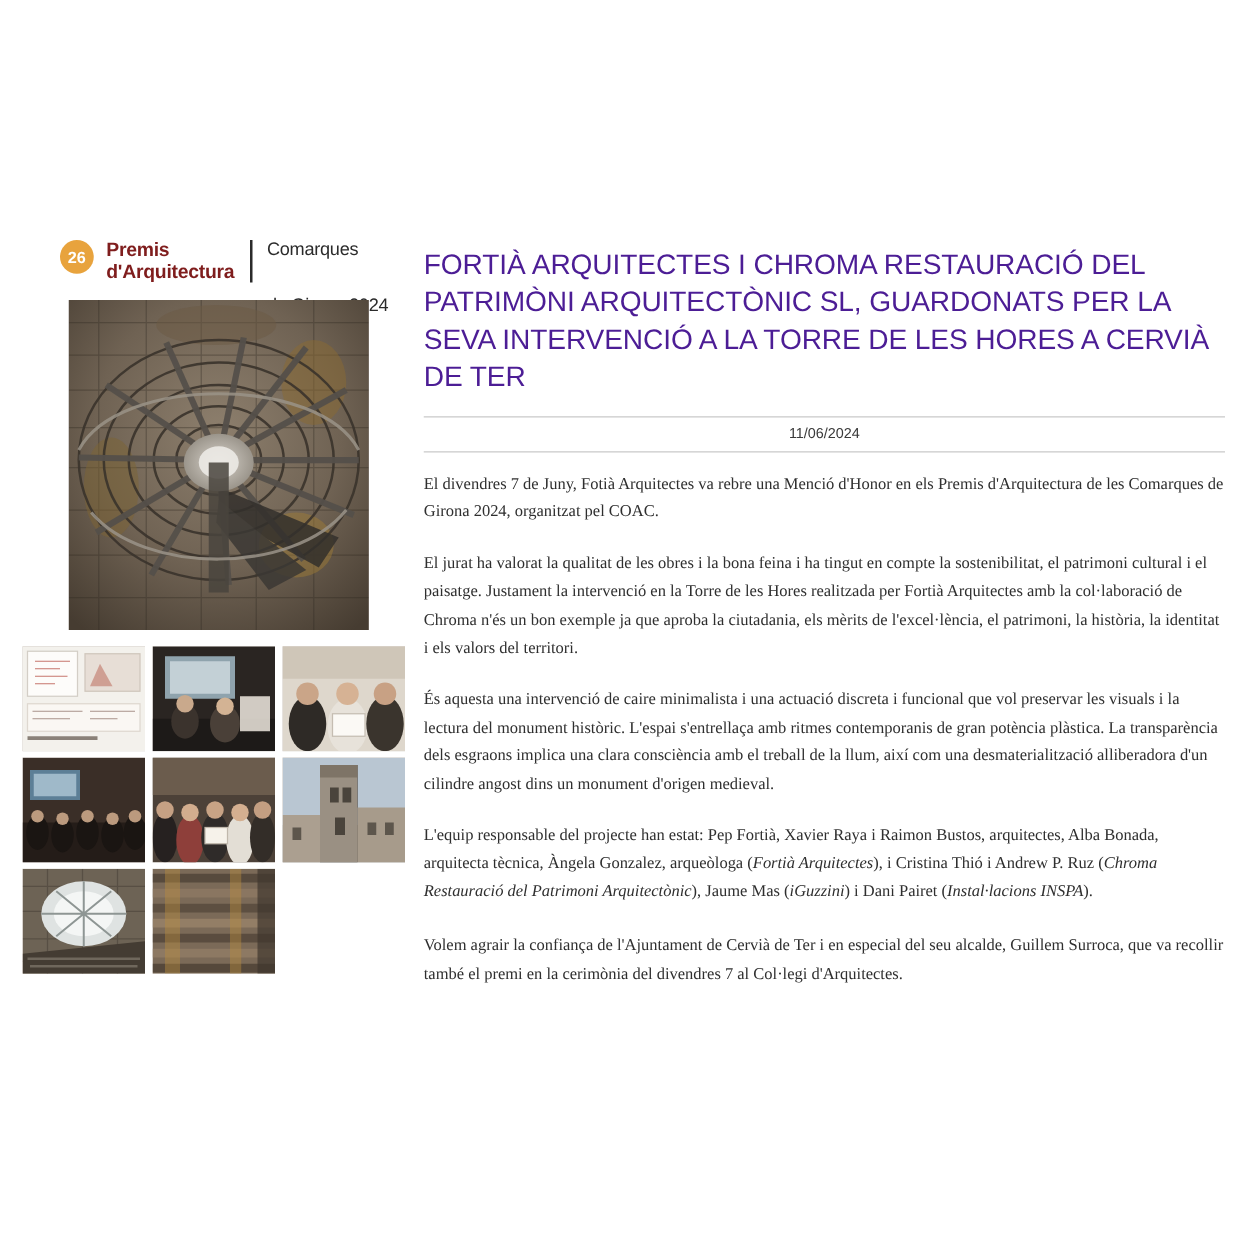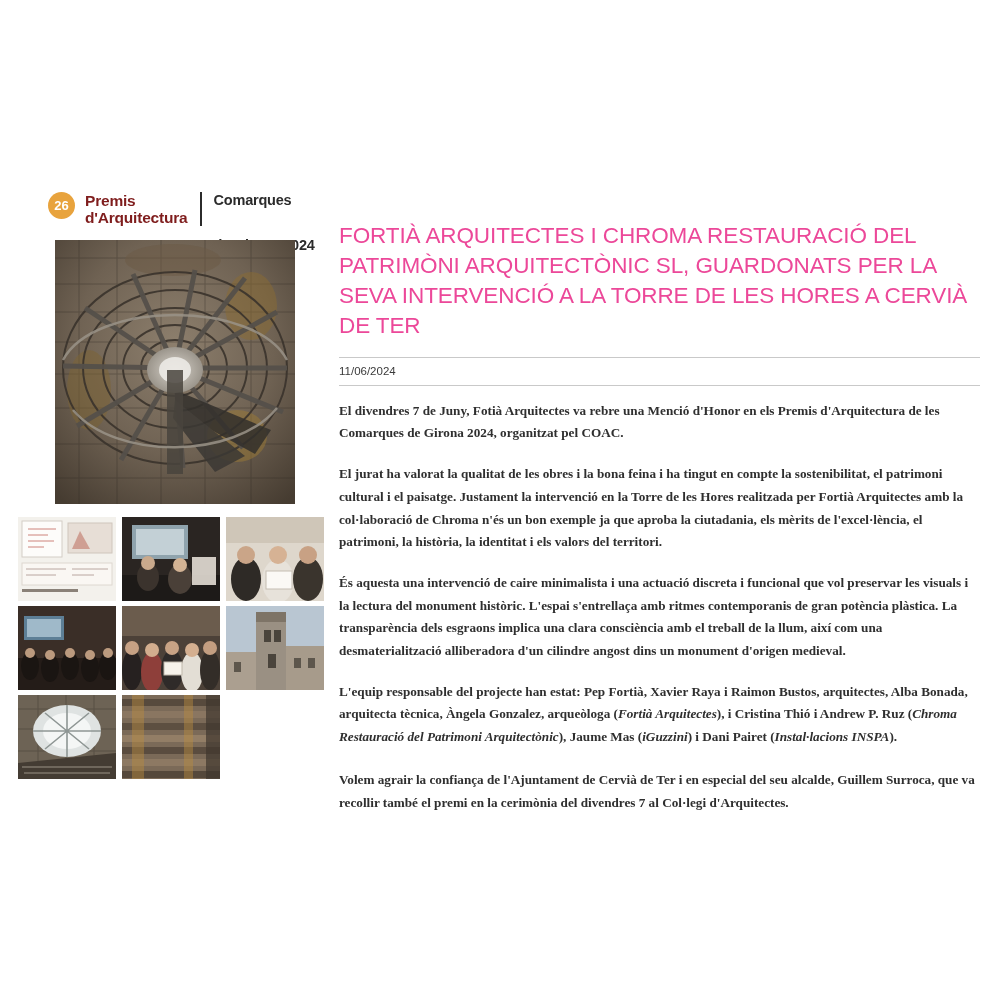--- a/index.html
+++ b/index.html
@@ -58,21 +58,21 @@
   .logo-text .l2 { display: block; }
   .logo-sep {
     width: 2px;
     height: 34px;
     background: #2b2b2b;
     margin: 0 2px;
     flex: 0 0 auto;
   }
   .logo-right {
     font-size: 14.5px;
-    font-weight: bold;
+    font-weight: normal;
     color: #2b2b2b;
     line-height: 1.15;
     letter-spacing: -0.2px;
   }
   .logo-right .l2 { display: block; margin-top: 28px; }
 
   
   .hero-img {
     position: absolute;
     left: 45px;
@@ -125,24 +125,24 @@
     border: 0;
     border-top: 1px solid #c9c9c9;
     margin: 0;
     height: 0;
   }
   #article-date {
     font-size: 11.5px;
     color: #3a3a3a;
     padding: 7px 0 8px 0;
     font-family: "Liberation Sans", sans-serif;
+    text-align: center;
   }
   #article-body {
     padding-top: 14px;
-    font-weight: bold;
   }
   #article-body p {
     font-size: 13.2px;
     line-height: 1.72;
     color: #2f2f2f;
     margin: 0 0 18px 0;
     font-family: "Liberation Serif", serif;
   }
   #article-body p:last-child { margin-bottom: 0; margin-top: 20px; }
   .it { font-style: italic; text-align: center; }
@@ -383,21 +383,21 @@
             </g>
             <rect x="84" y="0" width="14" height="84" fill="#3f362d" opacity="0.7"></rect>
           </svg>
         </div>
       </div>
 
     </div>
   </div>
 
   <div id="article">
-    <h1 id="article-title" style="color: #ec4899; margin-top: 24px;">FORTIÀ ARQUITECTES I CHROMA RESTAURACIÓ DEL PATRIMÒNI ARQUITECTÒNIC SL, GUARDONATS PER LA SEVA INTERVENCIÓ A LA TORRE DE LES HORES A CERVIÀ DE TER</h1>
+    <h1 id="article-title" style="color: #4c1d95;">FORTIÀ ARQUITECTES I CHROMA RESTAURACIÓ DEL PATRIMÒNI ARQUITECTÒNIC SL, GUARDONATS PER LA SEVA INTERVENCIÓ A LA TORRE DE LES HORES A CERVIÀ DE TER</h1>
     <hr class="rule">
     <div id="article-date">11/06/2024</div>
     <hr class="rule">
     <div id="article-body">
         <p><span>El divendres 7 de Juny, Fotià Arquitectes va rebre una Menció d'Honor en els Premis d'Arquitectura de les Comarques de Girona 2024, organitzat pel COAC.</span></p>
         <p><span>El jurat ha valorat la qualitat de les obres i la bona feina i ha tingut en compte la sostenibilitat, el patrimoni cultural i el paisatge. Justament la intervenció en la Torre de les Hores realitzada per Fortià Arquitectes amb la col·laboració de Chroma n'és un bon exemple ja que aproba la ciutadania, els mèrits de l'excel·lència, el patrimoni, la història, la identitat i els valors del territori.</span></p>
         <p><span>És aquesta una intervenció de caire minimalista i una actuació discreta i funcional que vol preservar les visuals i la lectura del monument històric. L'espai s'entrellaça amb ritmes contemporanis de gran potència plàstica. La transparència dels esgraons implica una clara consciència amb el treball de la llum, així com una desmaterialització alliberadora d'un cilindre angost dins un monument d'origen medieval.</span></p>
         <p><span>L'equip responsable del projecte han estat: Pep Fortià, Xavier Raya i Raimon Bustos, arquitectes, Alba Bonada, arquitecta tècnica, Àngela Gonzalez, arqueòloga (</span><span class="it">Fortià Arquitectes</span><span>), i Cristina Thió i Andrew P. Ruz (</span><span class="it">Chroma Restauració del Patrimoni Arquitectònic</span><span>), Jaume Mas (</span><span class="it">iGuzzini</span><span>) i Dani Pairet (</span><span class="it">Instal·lacions INSPA</span><span>).</span></p>
         <p><span>Volem agrair la confiança de l'Ajuntament de Cervià de Ter i en especial del seu alcalde, Guillem Surroca, que va recollir també el premi en la cerimònia del divendres 7 al Col·legi d'Arquitectes.</span></p>
       </div>

